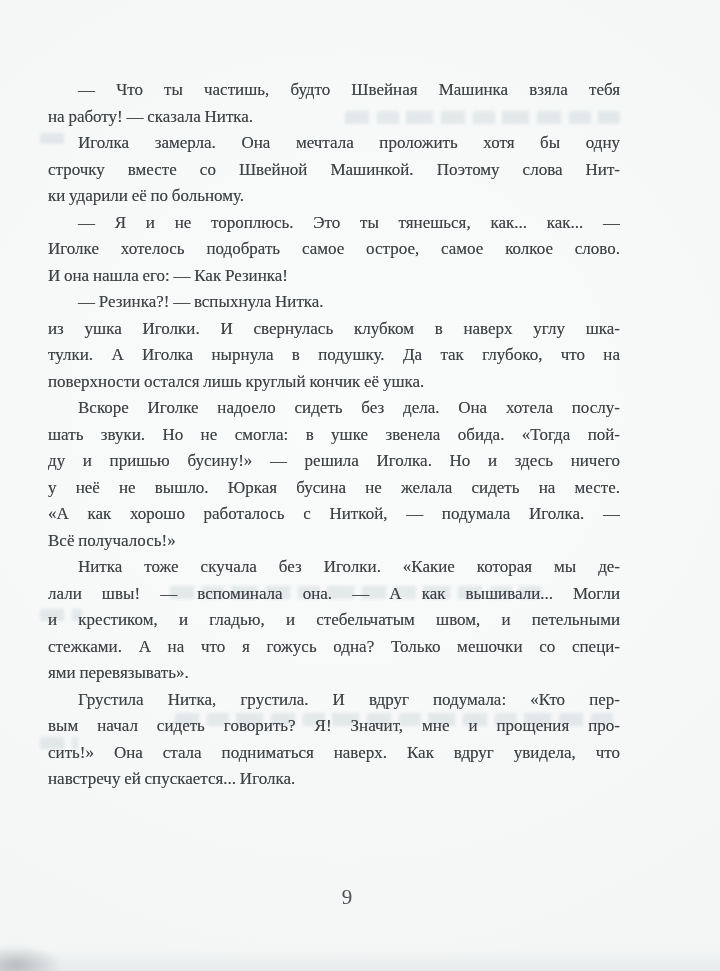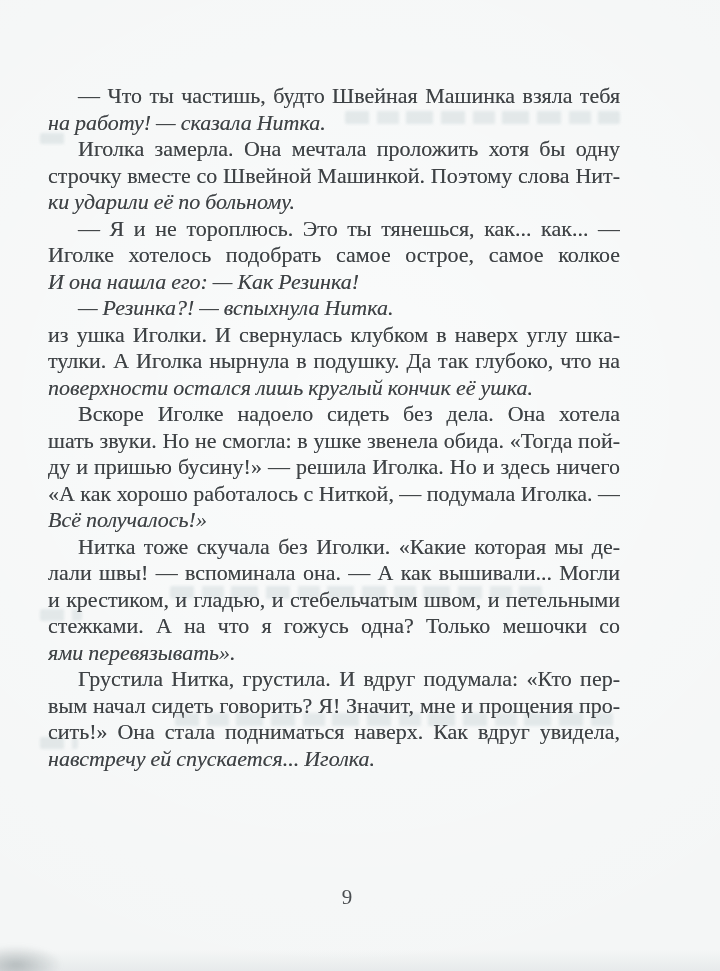--- a/index.html
+++ b/index.html
@@ -12,36 +12,36 @@
   .scan-page {
     position: relative;
     width: 720px; height: 971px;
     background:
       radial-gradient(ellipse 130% 90% at 48% 42%, rgba(255,255,255,0.55), rgba(255,255,255,0) 70%),
       #f4f6f6;
   }
   
   .text-block {
     position: absolute;
-    left: 48px; top: 83px;
+    left: 48px; top: 77px;
     width: 572px;
-    font-size: 22px;
+    font-size: 17px;
     color: #3e4245;
     text-shadow: 0 0 0.6px rgba(62,66,69,0.55);
   }
   .line {
     height: 26.5px;
     line-height: 26.5px;
     overflow: hidden;
     text-align: justify;
     text-align-last: justify;
     word-spacing: -0.5px;
   }
   .line.first { text-indent: 30px; }
-  .line.last  { text-align-last: left; font-style: italic; }
+  .line.last  { text-align-last: left; }
   .page-number {
     position: absolute;
     left: 48px; top: 884px;
     width: 598px;
     text-align: center;
     font-size: 21px;
     line-height: 26px;
     color: #4a4e51;
   }
   
@@ -108,20 +108,21 @@
       </div>
       <div>
         <div class="line">из ушка Иголки. И свернулась клубком в наверх углу шка-</div>
         <div class="line">тулки. А Иголка нырнула в подушку. Да так глубоко, что на</div>
         <div class="line last">поверхности остался лишь круглый кончик её ушка.</div>
       </div>
       <div>
         <div class="line first">Вскоре Иголке надоело сидеть без дела. Она хотела послу-</div>
         <div class="line">шать звуки. Но не смогла: в ушке звенела обида. «Тогда пой-</div>
         <div class="line">ду и пришью бусину!» — решила Иголка. Но и здесь ничего</div>
+        <div class="line">у неё не вышло. Юркая бусина не желала сидеть на месте.</div>
         <div class="line">«А как хорошо работалось с Ниткой, — подумала Иголка. —</div>
         <div class="line last">Всё получалось!»</div>
       </div>
       <div>
         <div class="line first">Нитка тоже скучала без Иголки. «Какие которая мы де-</div>
         <div class="line">лали швы! — вспоминала она. — А как вышивали... Могли</div>
         <div class="line">и крестиком, и гладью, и стебельчатым швом, и петельными</div>
         <div class="line">стежками. А на что я гожусь одна? Только мешочки со специ-</div>
         <div class="line last">ями перевязывать».</div>
       </div>

